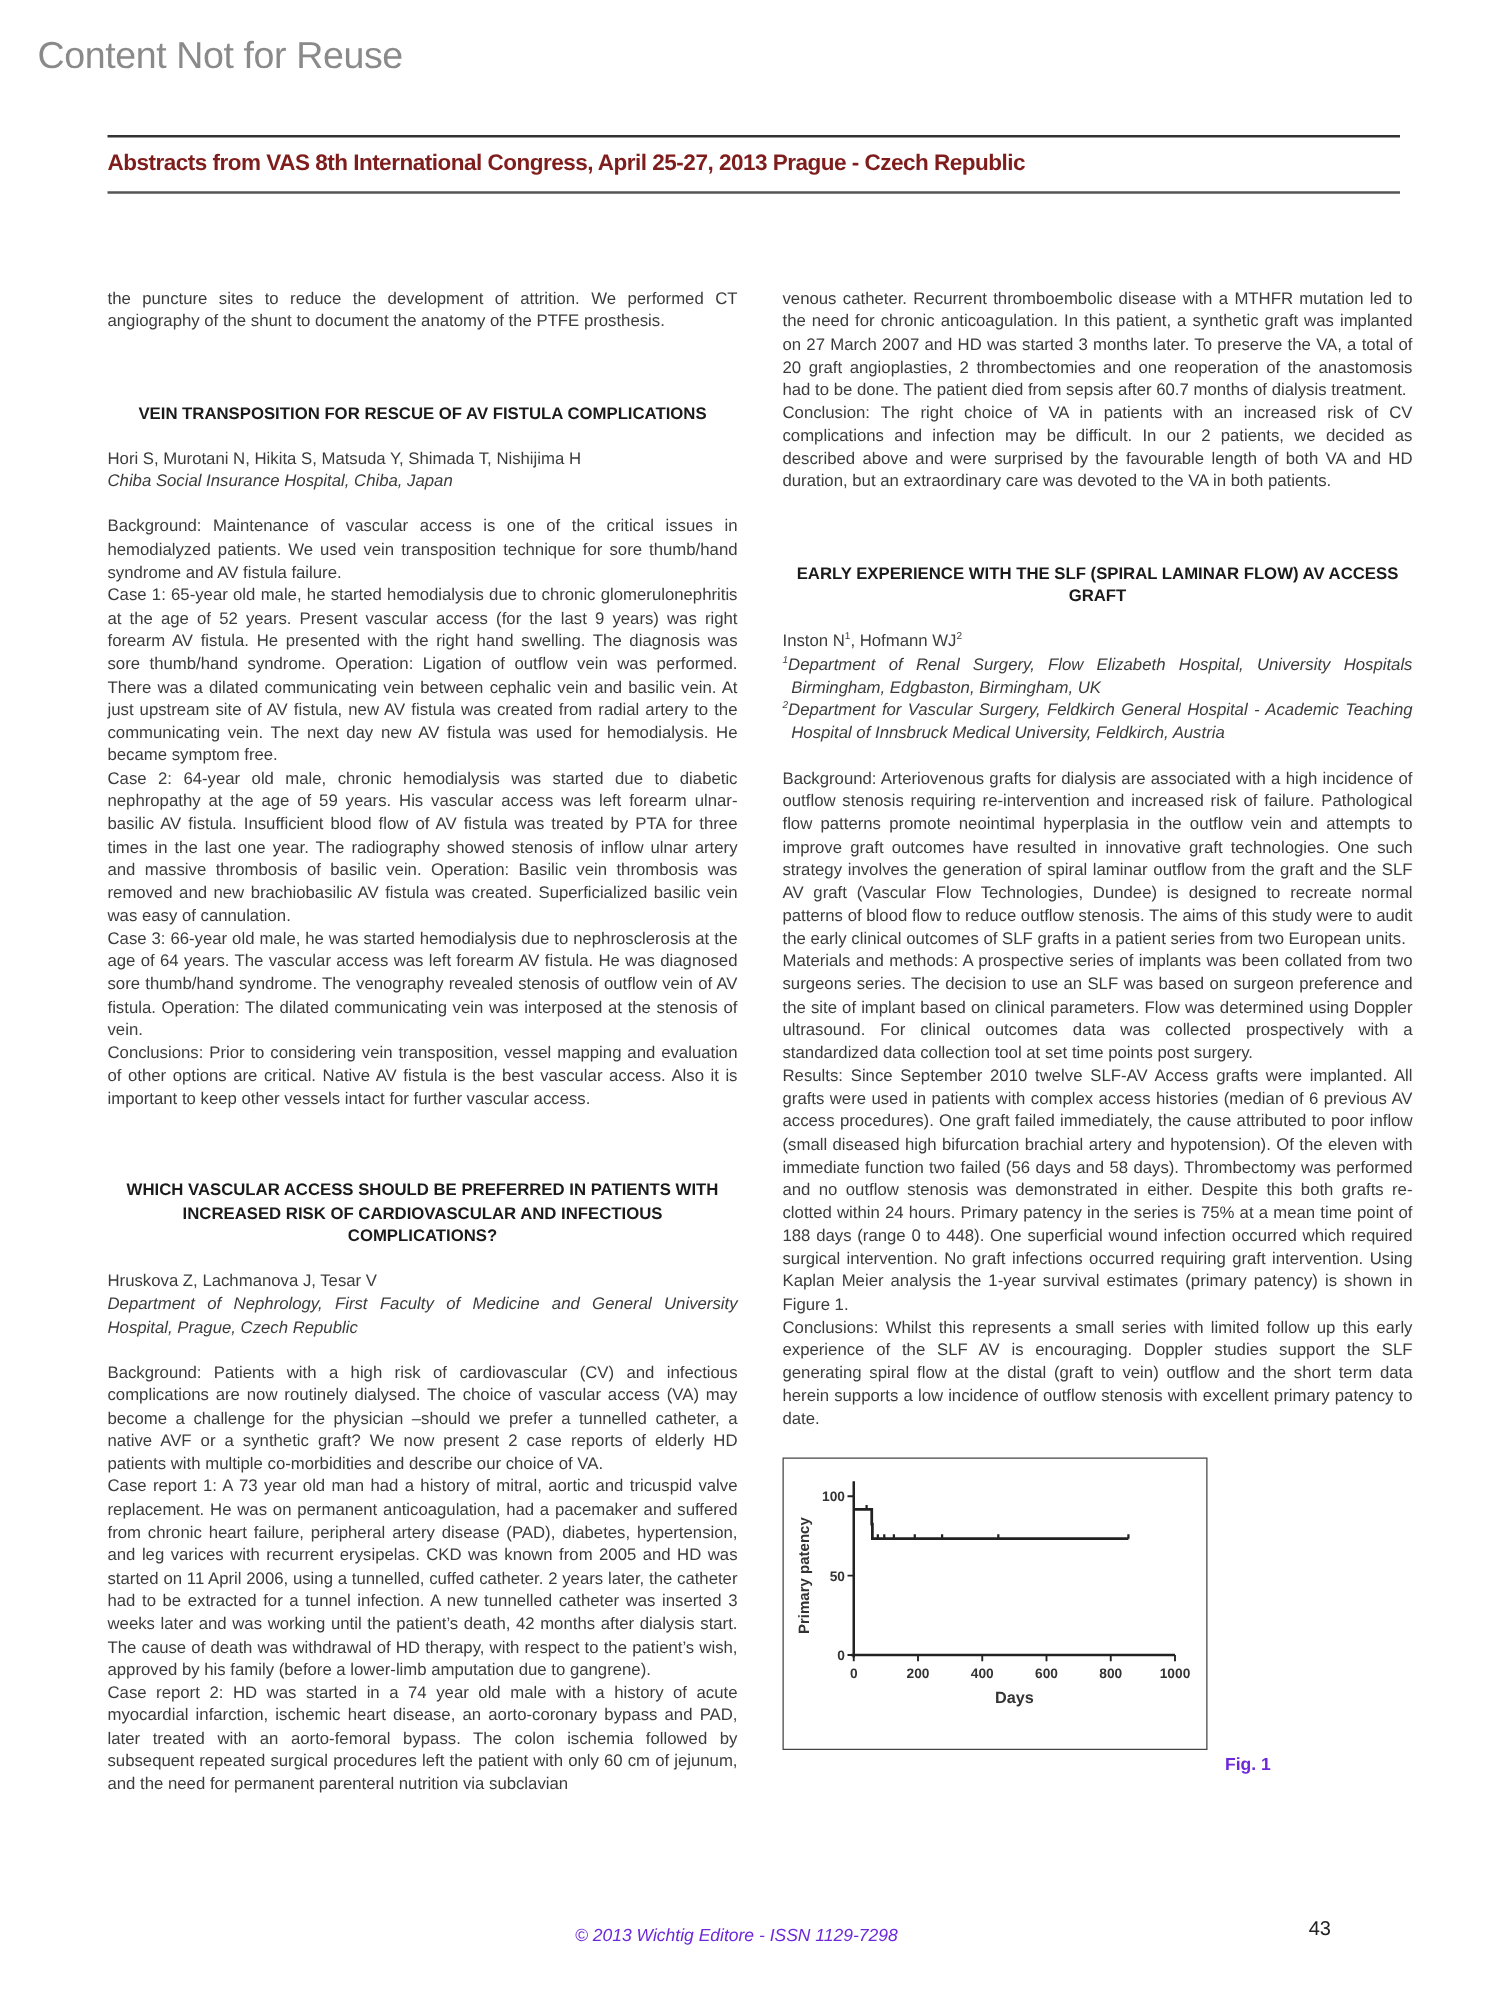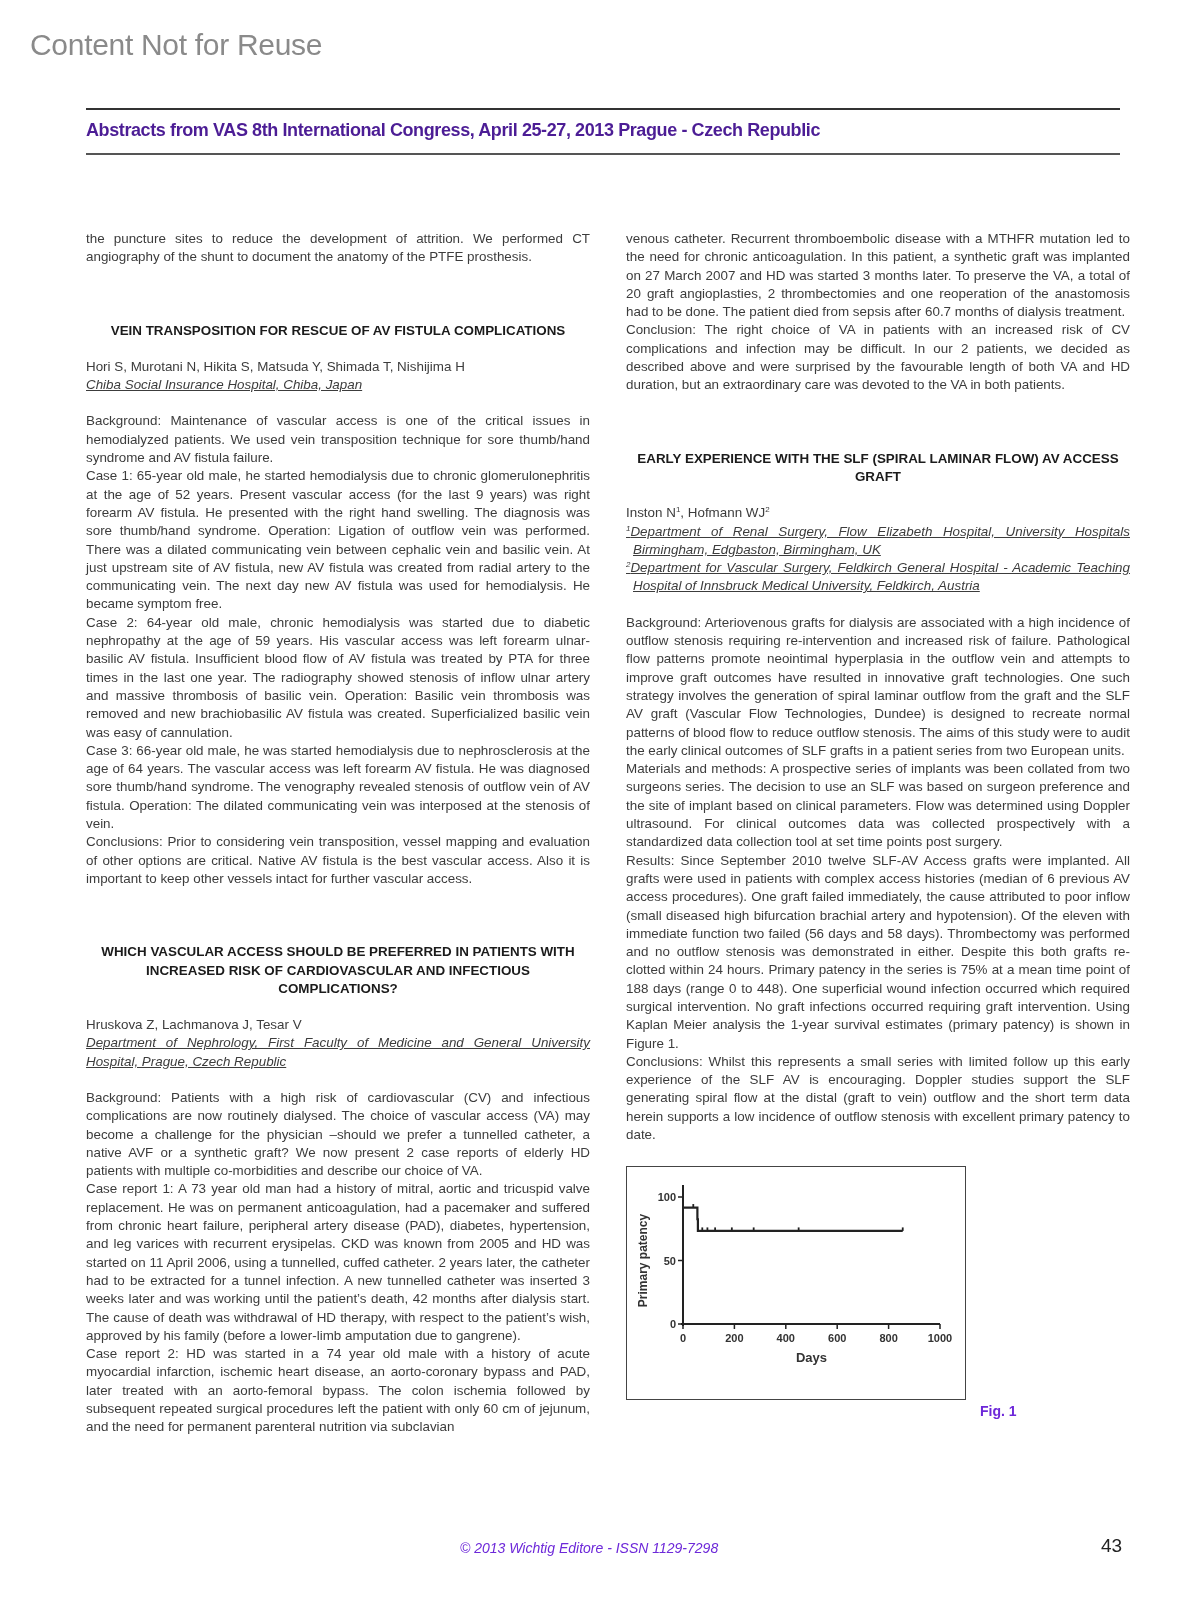--- a/index.html
+++ b/index.html
@@ -10,54 +10,54 @@
   .watermark {
     position: absolute; left: 30px; top: 28px; font-size: 30px; color: #8a8a8a;
     font-family: "Liberation Sans", sans-serif; letter-spacing: -0.3px;
   }
   .journal-header {
     position: absolute; left: 86px; top: 108px; width: 1034px;
     border-top: 2px solid #333; border-bottom: 2px solid #555;
     height: 43px;
   }
   .journal-header span {
-    position: absolute; left: 0; top: 10px; font-size: 18px; font-weight: bold; color: #4c1d95;
+    position: absolute; left: 0; top: 10px; font-size: 18px; font-weight: bold; color: #7f1d1d;
     font-family: "Liberation Sans", sans-serif; letter-spacing: -0.4px; text-align: center;
   }
   .col {
     position: absolute; top: 230px; width: 504px;
     font-size: 13.4px; line-height: 18.3px; text-align: justify;
     font-family: "Liberation Sans", sans-serif; color: #3c3c3c;
   }
   .col.left { left: 86px; }
   .col.right { left: 626px; }
   .col p { margin: 0; }
   .gap-l { height: 55px; }
   .gap-m { height: 18px; }
   h2 {
     margin: 0; font-size: 13.4px; line-height: 18.3px; font-weight: bold; color: #1b1b1b;
     text-align: center; font-family: "Liberation Sans", sans-serif;
   }
   .authors { margin: 0; }
   .presenter { }
-  .affil { font-style: italic; margin: 0; text-decoration: underline; }
+  .affil { font-style: italic; margin: 0; }
   .affil.indent { padding-left: 7px; text-indent: -7px; }
   sup { font-size: 8px; line-height: 0; }
   .figure-wrap { margin-top: 22px; position: relative; height: 270px; }
   .figure-box {
     position: absolute; left: 0; top: 0; width: 338px; height: 232px;
     border: 1.5px solid #444; background: #fff;
   }
   .fig-caption {
     position: absolute; left: 354px; top: 204px; font-weight: bold; font-size: 14px; color: #6d28d9; margin-top: 32px;
   }
   .footer {
     position: absolute; top: 1540px; left: 460px; font-size: 14px; font-style: italic; color: #6d28d9;
   }
-  .page-number { position: absolute; top: 1535px; left: 1101px; font-size: 19px; color: #222; }
+  .page-number { position: absolute; top: 1535px; left: 1047px; font-size: 16px; color: #222; }
   svg text { font-family: "Liberation Sans", sans-serif; }
 </style>
 </head>
 <body>
 
 <div class="watermark">Content Not for Reuse</div>
 
 <div class="journal-header">
   <span>Abstracts from VAS 8th International Congress, April 25-27, 2013 Prague - Czech Republic</span>
 </div>

